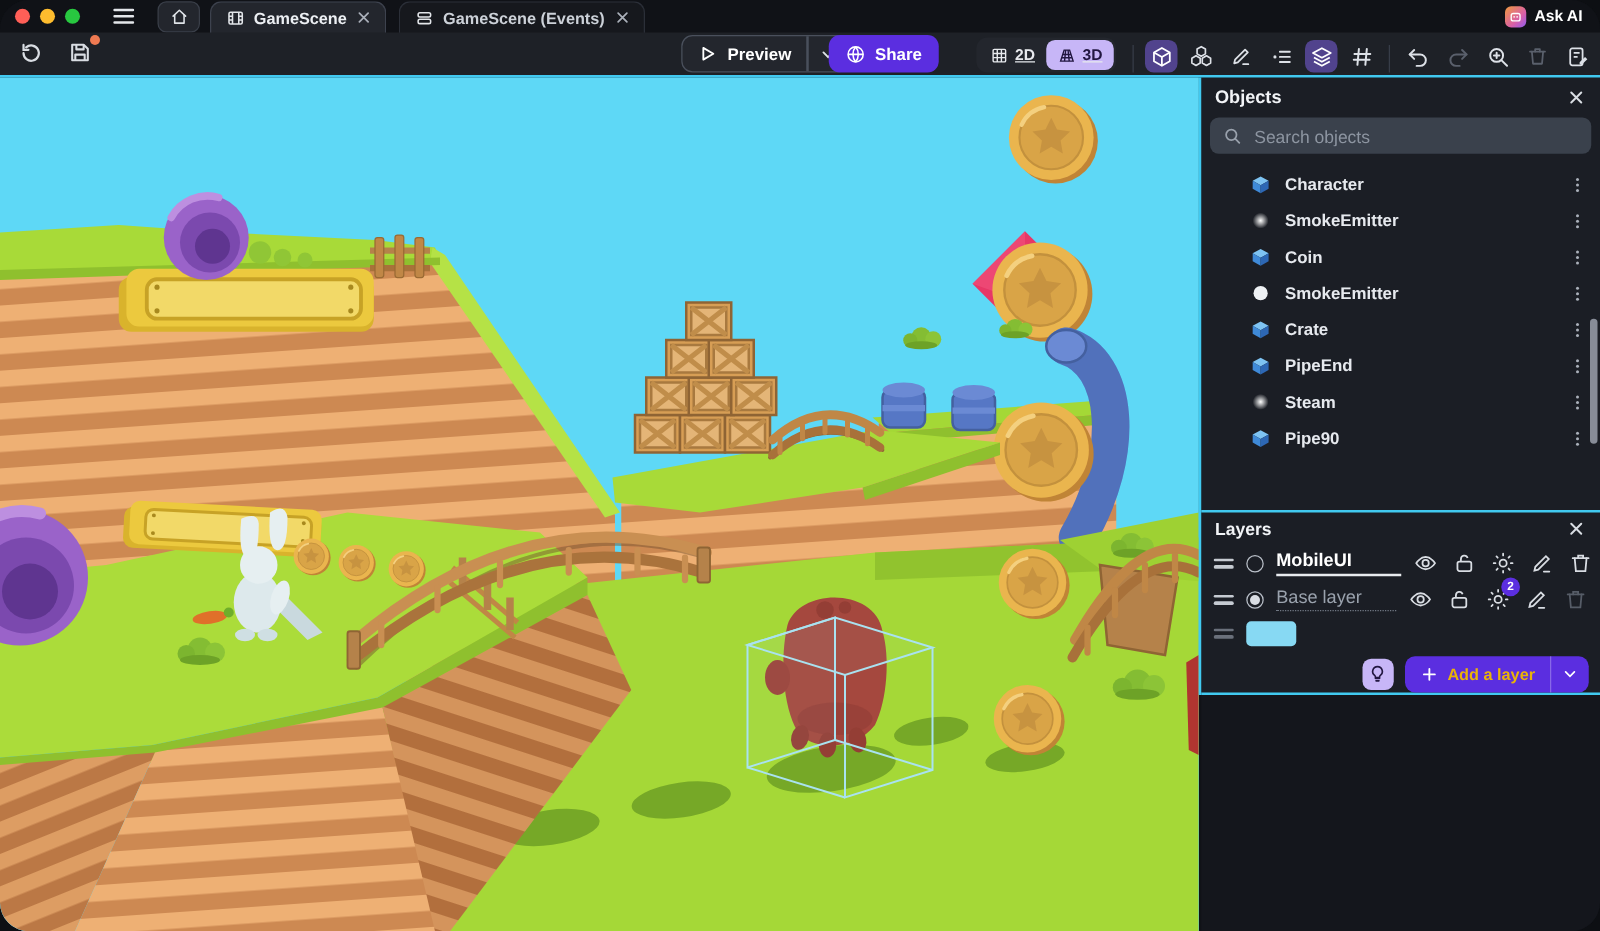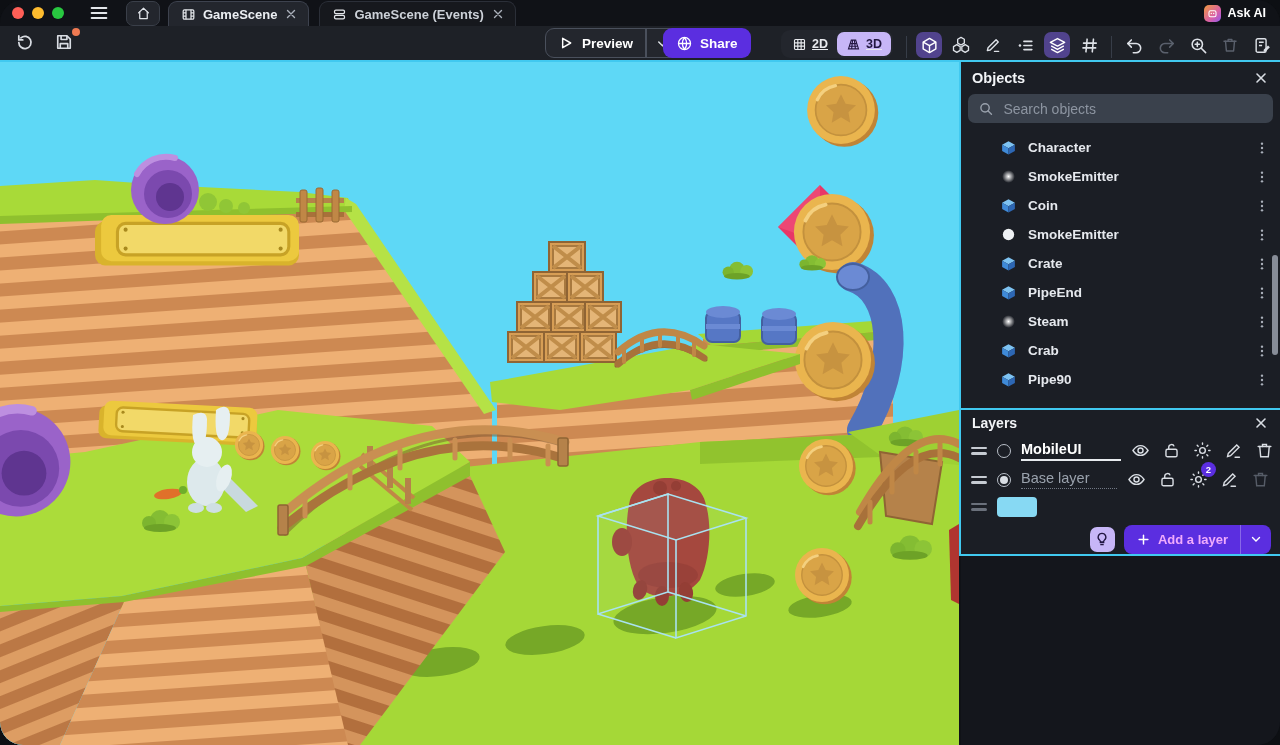--- a/index.html
+++ b/index.html
@@ -77,21 +77,21 @@
   .l-icons{margin-left:auto;display:flex;gap:12px;align-items:center;}
   .l-ic{width:19px;height:19px;color:#d9dde3;position:relative;}
   .l-ic.dim{color:#565c67;}
   .badge{position:absolute;top:-8px;right:-8px;min-width:15px;height:15px;border-radius:8px;background:#5b2ee0;color:#fff;
          font-size:9.5px;font-weight:700;display:flex;align-items:center;justify-content:center;padding:0 2px;box-sizing:border-box;}
   .bg-row{height:25px;display:flex;align-items:center;padding:0 10px;gap:10px;}
   .bg-label{color:#9aa2ad;font-size:14.5px;flex:1;border-bottom:1.5px dotted #717884;padding-bottom:3px;}
   .swatch{width:40px;height:20px;border-radius:4px;background:#87d9f3;flex:none;}
   .add-row{height:40px;display:flex;align-items:center;justify-content:flex-end;gap:9px;padding:0 9px;}
   .bulb-btn{width:25px;height:25px;border-radius:7px;background:#c7b6f7;color:#221741;display:flex;align-items:center;justify-content:center;flex:none;}
-  .add-btn{height:29px;display:flex;align-items:center;background:#5b2ee0;border-radius:8px;color:#f0abfc;font-weight:700;font-size:13px;}
+  .add-btn{height:29px;display:flex;align-items:center;background:#5b2ee0;border-radius:8px;color:#eab308;font-weight:700;font-size:13px;}
   .add-main{display:flex;align-items:center;gap:7px;padding:0 12px;height:100%;}
   .add-sep{width:1px;height:100%;background:rgba(255,255,255,.28);}
   .add-chev{padding:0 8px;display:flex;align-items:center;height:100%;}
 </style>
 </head>
 <body>
 
 <div class="app">
 
   <div class="topbar">
@@ -624,35 +624,20 @@
               </svg>
             </span>
           <span>Steam</span>
           <svg class="kebab" viewBox="0 0 24 24">
               <circle cx="12" cy="5.5" r="1.8" fill="currentColor"></circle>
               <circle cx="12" cy="12" r="1.8" fill="currentColor"></circle>
               <circle cx="12" cy="18.5" r="1.8" fill="currentColor"></circle>
             </svg>
         </div>
 
-        <div class="obj-row">
-          <span class="obj-icon">
-              <svg viewBox="0 0 24 24" width="17" height="17">
-                <polygon points="12,3 21,8 12,13 3,8" fill="#7ec3f2"></polygon>
-                <polygon points="3,8 12,13 12,22 3,17" fill="#3f8ad8"></polygon>
-                <polygon points="21,8 12,13 12,22 21,17" fill="#2d67b4"></polygon>
-              </svg>
-            </span>
-          <span>Crab</span>
-          <svg class="kebab" viewBox="0 0 24 24">
-              <circle cx="12" cy="5.5" r="1.8" fill="currentColor"></circle>
-              <circle cx="12" cy="12" r="1.8" fill="currentColor"></circle>
-              <circle cx="12" cy="18.5" r="1.8" fill="currentColor"></circle>
-            </svg>
-        </div>
 
         <div class="obj-row">
           <span class="obj-icon">
               <svg viewBox="0 0 24 24" width="17" height="17">
                 <polygon points="12,3 21,8 12,13 3,8" fill="#7ec3f2"></polygon>
                 <polygon points="3,8 12,13 12,22 3,17" fill="#3f8ad8"></polygon>
                 <polygon points="21,8 12,13 12,22 21,17" fill="#2d67b4"></polygon>
               </svg>
             </span>
           <span>Pipe90</span>

